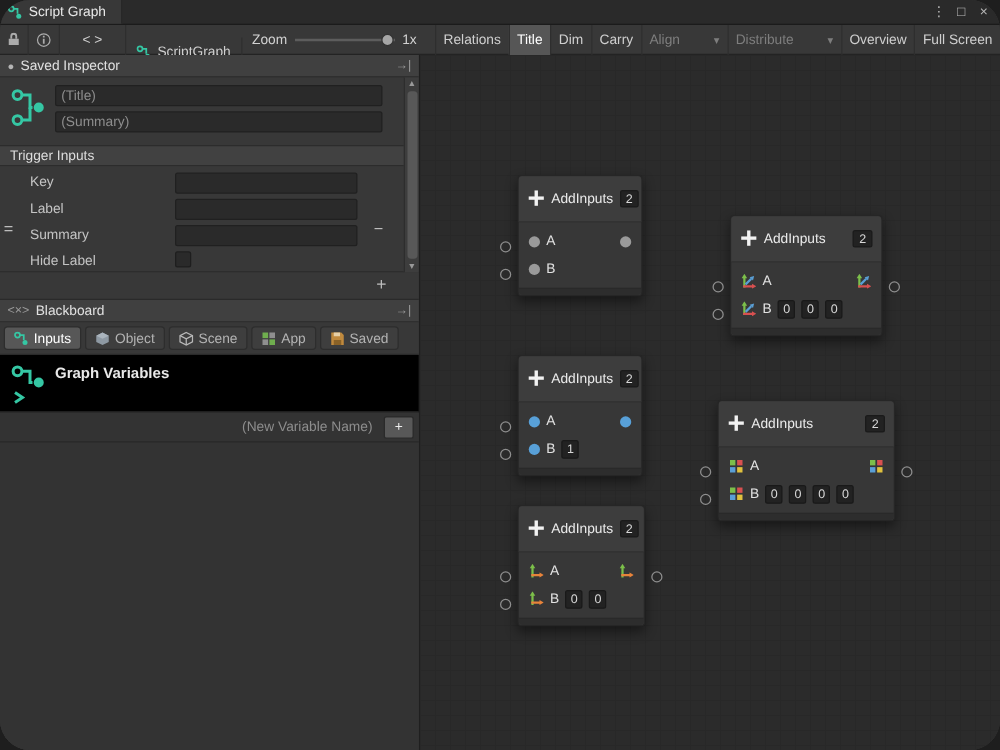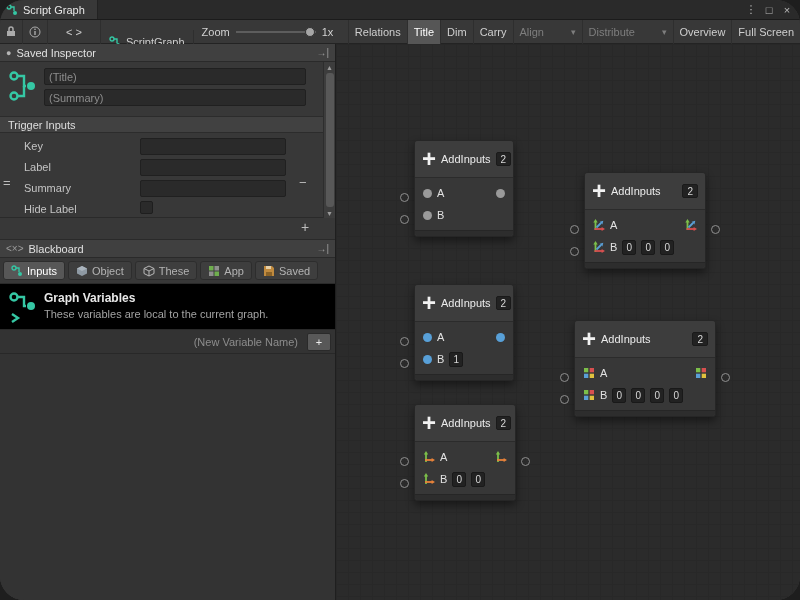--- a/index.html
+++ b/index.html
@@ -237,21 +237,21 @@
           <path d="M6 1 L11 3.5 V8.5 L6 11 L1 8.5 V3.5 Z" fill="#8e99a3"></path>
           <path d="M6 1 L11 3.5 L6 6 L1 3.5 Z" fill="#aab4bd"></path>
         </svg>
         <span>Object</span>
       </div>
       <div class="bb-tab">
         <svg class="vicon" viewBox="0 0 12 12">
           <path d="M6 1 L11 3.5 V8.5 L6 11 L1 8.5 V3.5 Z" fill="none" stroke="#b8b8b8"></path>
           <path d="M1 3.5 L6 6 L11 3.5 M6 6 V11" stroke="#b8b8b8" fill="none"></path>
         </svg>
-        <span>These</span>
+        <span>Scene</span>
       </div>
       <div class="bb-tab">
         <svg class="vicon" viewBox="0 0 12 12">
           <rect x="1" y="1" width="4.5" height="4.5" fill="#6fae4e"></rect>
           <rect x="6.5" y="1" width="4.5" height="4.5" fill="#8f8f8f"></rect>
           <rect x="1" y="6.5" width="4.5" height="4.5" fill="#8f8f8f"></rect>
           <rect x="6.5" y="6.5" width="4.5" height="4.5" fill="#6fae4e"></rect>
         </svg>
         <span>App</span>
       </div>
@@ -266,21 +266,20 @@
     </div>
 
     <div class="vars">
       <svg style="position:absolute;left:8px;top:6px;" width="30" height="34" viewBox="0 0 30 34">
         <circle cx="6" cy="7" r="3.5" fill="none" stroke="#35c7a4" stroke-width="2.4"></circle>
         <circle cx="23" cy="16" r="4" fill="#35c7a4"></circle>
         <path d="M10 7 H16 V16 H18" stroke="#35c7a4" stroke-width="2.4" fill="none"></path>
         <path d="M4 24 L10 28 L4 32" stroke="#35c7a4" stroke-width="2.4" fill="none"></path>
       </svg>
       <span class="vars-title">Graph Variables</span>
-      <span class="vars-desc">These variables are local to the current graph.</span>
     </div>
 
     <div class="newvar">
       <input placeholder="(New Variable Name)" style="">
       <span class="plusbox">+</span>
     </div>
 
     <div class="bb-empty"></div>
   </div>
 

